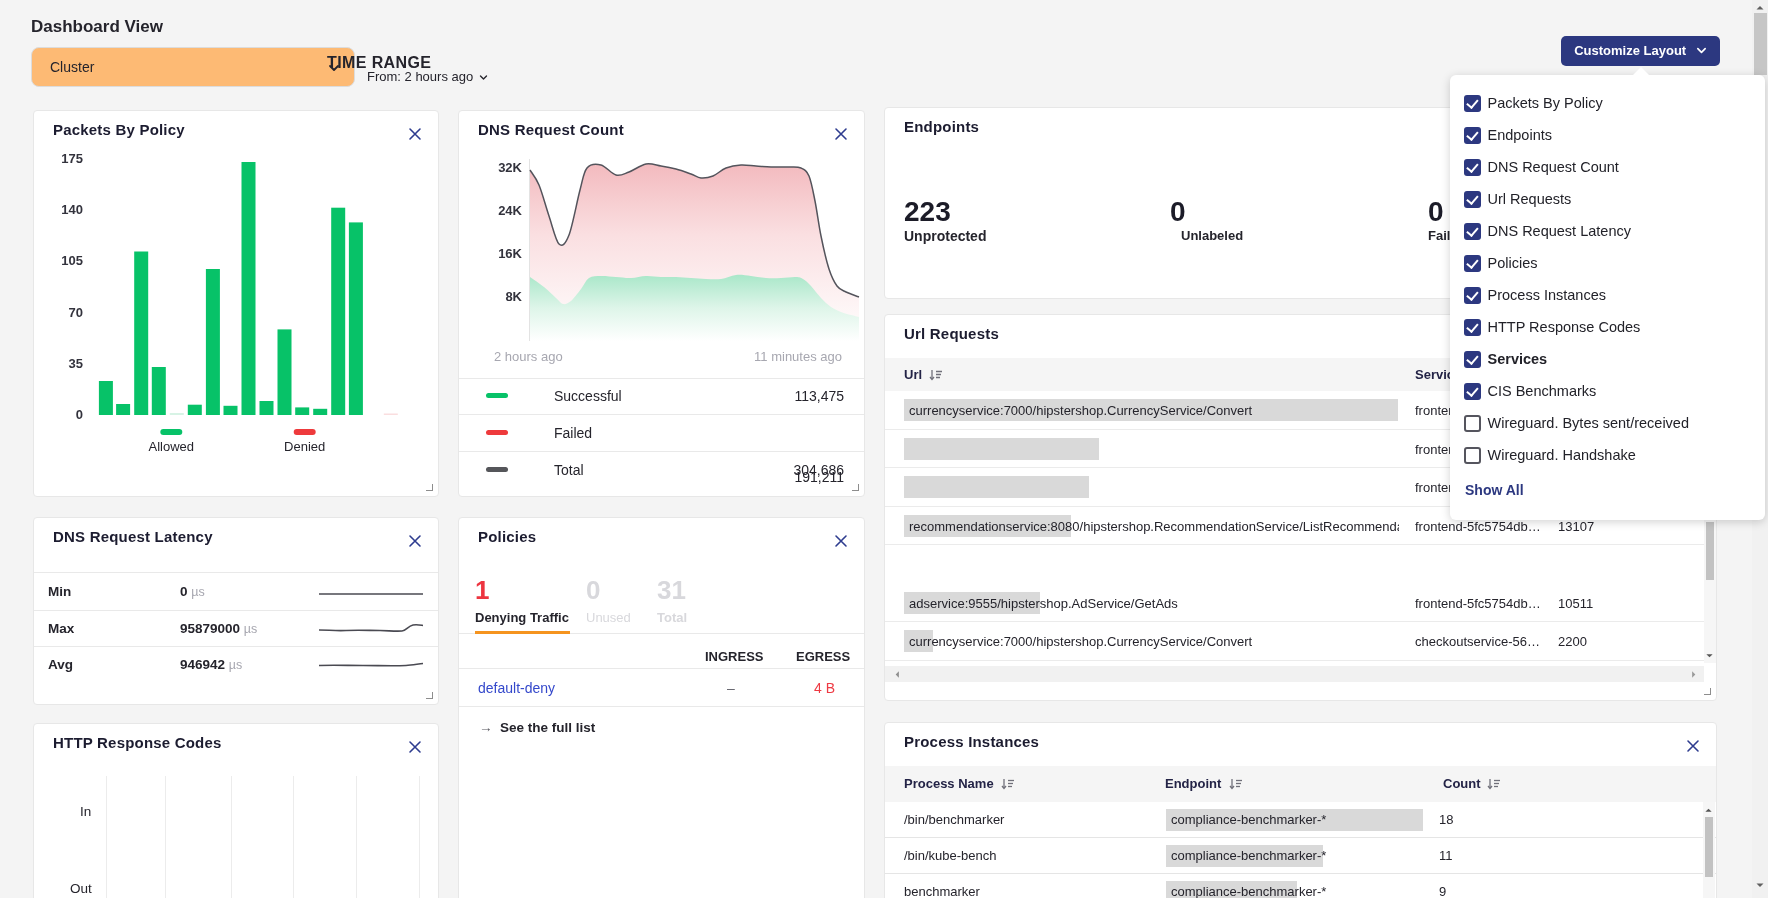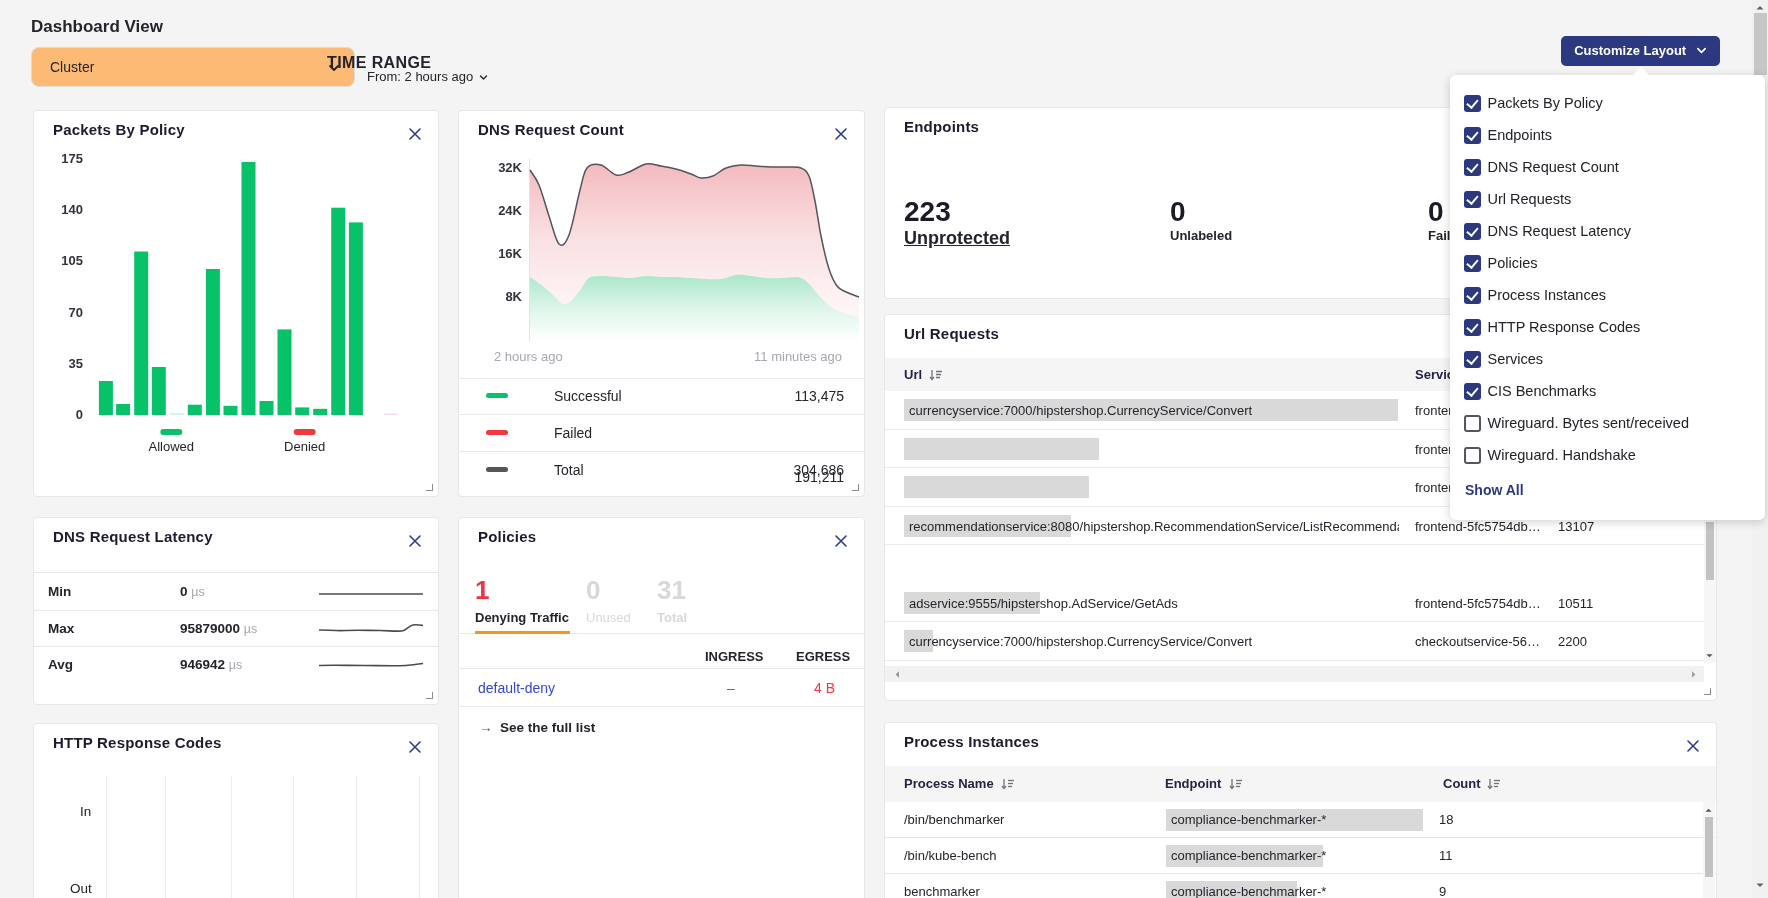--- a/index.html
+++ b/index.html
@@ -208,23 +208,23 @@
   <div style="position:absolute;left:0;top:188px;width:407px;height:1px;background:#e9e9e9;"></div>
   <div style="position:absolute;left:20px;top:202px;font-size:13.5px;font-weight:600;color:#25242c;"><span style="font-weight:400;color:#55555d;">→</span>&nbsp;&nbsp;See the full list</div>
 </div>
 
 <div class="card" id="ep" style="left:884px;top:107px;width:833px;height:192px;">
   <div class="ctitle">Endpoints</div>
   <svg class="xclose" viewBox="0 0 14 14">
       <path d="M2 2 L12 12 M12 2 L2 12" stroke="#2e3c8f" stroke-width="1.6" stroke-linecap="round"></path>
     </svg>
   <div style="position:absolute;left:19px;top:88px;font-size:28px;font-weight:700;color:#1c1c28;">223</div>
-  <div style="position:absolute;left:19px;top:120px;font-size:18px;font-weight:700;color:#25242c;text-decoration:underline;">Unprotected</div>
+  <div style="position:absolute;left:19px;top:120px;font-size:14px;font-weight:700;color:#25242c;">Unprotected</div>
   <div style="position:absolute;left:285px;top:88px;font-size:28px;font-weight:700;color:#1c1c28;">0</div>
-  <div style="position:absolute;left:285px;top:120px;font-size:13px;font-weight:700;color:#25242c;">Unlabeled</div>
+  <div style="position:absolute;left:296px;top:120px;font-size:13px;font-weight:700;color:#25242c;">Unlabeled</div>
   <div style="position:absolute;left:543px;top:88px;font-size:28px;font-weight:700;color:#1c1c28;">0</div>
   <div style="position:absolute;left:543px;top:120px;font-size:13px;font-weight:700;color:#25242c;">Failed</div>
 </div>
 
 <div class="card" id="url" style="left:884px;top:314px;width:833px;height:387px;">
   <div class="ctitle">Url Requests</div>
   <div style="position:absolute;left:0;top:43px;width:833px;height:33px;background:#f5f5f5;"></div>
   <div style="position:absolute;left:19px;top:52px;font-size:13px;font-weight:700;color:#232346;">Url</div>
   <svg style="position:absolute;left:44px;top:53px;" width="14" height="14" viewBox="0 0 14 14">
       <g stroke="#70707a" stroke-width="1.3">
@@ -356,19 +356,19 @@
 
 <div style="position:absolute;left:1450px;top:75px;width:315px;height:445px;background:#fff;border-radius:6px;box-shadow:0 2px 10px rgba(0,0,0,0.18);z-index:10;" id="panel">
   <div class="pitem" style="top:18.5px;"><span class="cbx on"></span><span class="plbl">Packets By Policy</span></div>
   <div class="pitem" style="top:50.5px;"><span class="cbx on"></span><span class="plbl">Endpoints</span></div>
   <div class="pitem" style="top:82.5px;"><span class="cbx on"></span><span class="plbl">DNS Request Count</span></div>
   <div class="pitem" style="top:114.5px;"><span class="cbx on"></span><span class="plbl">Url Requests</span></div>
   <div class="pitem" style="top:146.5px;"><span class="cbx on"></span><span class="plbl">DNS Request Latency</span></div>
   <div class="pitem" style="top:178.5px;"><span class="cbx on"></span><span class="plbl">Policies</span></div>
   <div class="pitem" style="top:210.5px;"><span class="cbx on"></span><span class="plbl">Process Instances</span></div>
   <div class="pitem" style="top:242.5px;"><span class="cbx on"></span><span class="plbl">HTTP Response Codes</span></div>
-  <div class="pitem" style="top:274.5px;"><span class="cbx on"></span><span class="plbl">Services</span></div>
+  <div class="pitem" style="top:274.5px;font-weight:bold;"><span class="cbx on"></span><span class="plbl">Services</span></div>
   <div class="pitem" style="top:306.5px;"><span class="cbx on"></span><span class="plbl">CIS Benchmarks</span></div>
   <div class="pitem" style="top:338.5px;"><span class="cbx off"></span><span class="plbl">Wireguard. Bytes sent/received</span></div>
   <div class="pitem" style="top:370.5px;"><span class="cbx off"></span><span class="plbl">Wireguard. Handshake</span></div>
   <div style="position:absolute;left:15px;top:407px;font-size:14px;font-weight:700;color:#2c3880;">Show All</div>
 </div>
 <div style="position:absolute;left:1633px;top:67px;width:0;height:0;border-left:8px solid transparent;border-right:8px solid transparent;border-bottom:8px solid #fff;z-index:11;"></div>
 
 </body></html>

